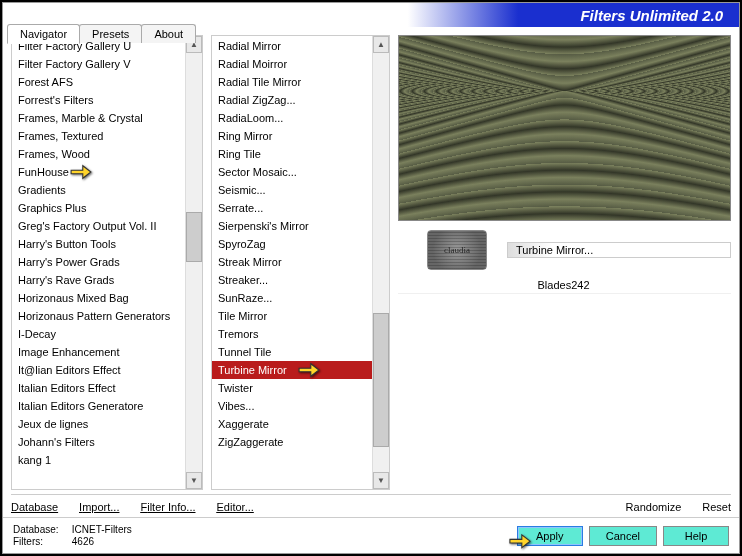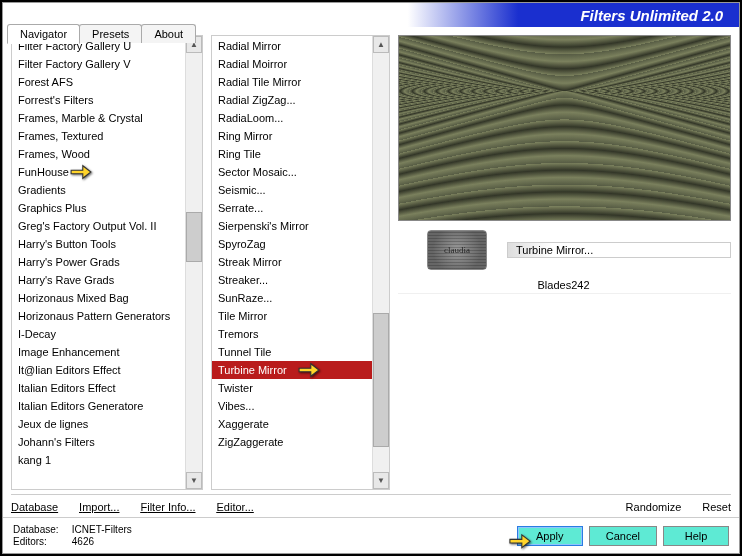--- a/index.html
+++ b/index.html
@@ -173,21 +173,21 @@
     <span class="link-btn"><u>F</u>ilter Info...</span>
     <span class="link-btn"><u>E</u>ditor...</span>
     <span class="spacer"></span>
     <span class="link-btn" style="text-decoration:none;padding-left:25px;">Randomize</span>
     <span class="link-btn" style="text-decoration:none;">Reset</span>
   </div>
 
   <div class="status-row">
     <div class="status-left">
       <div><span>Database:</span> <span>ICNET-Filters</span></div>
-      <div><span>Editors:</span> <span>4626</span></div>
+      <div><span>Filters:</span> <span>4626</span></div>
     </div>
     <div class="btn-row">
       <div style="position:relative;">
         <div class="btn primary">Apply</div>
         <div class="pointer" style="left:-8px; top:6px;">
           <svg viewBox="0 0 24 20">
               <path d="M1 8 L14 8 L14 3 L23 10 L14 17 L14 12 L1 12 Z" fill="#ffd42a" stroke="#333" stroke-width="1.2"></path>
             </svg>
         </div>
       </div>

